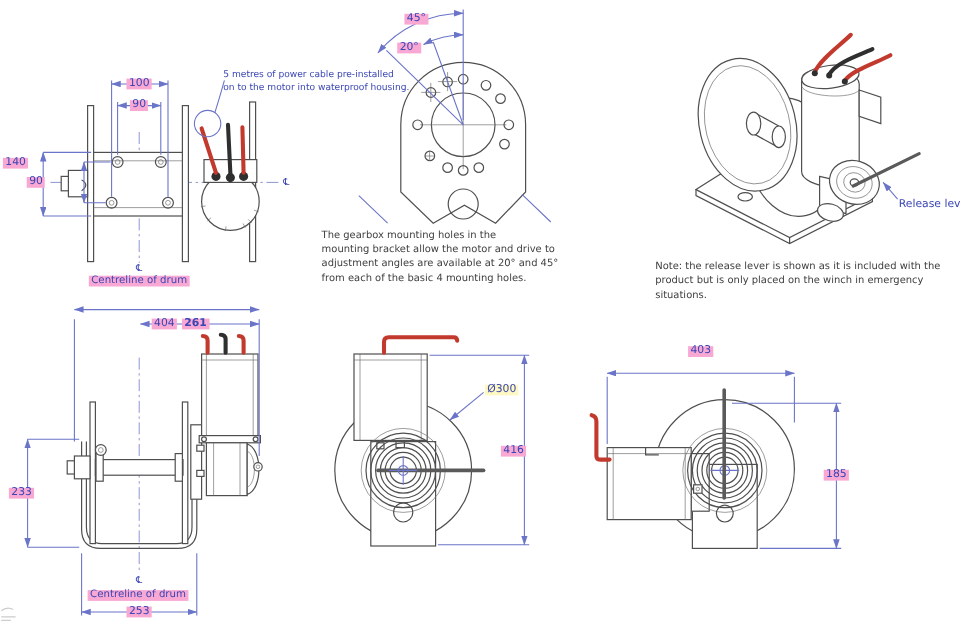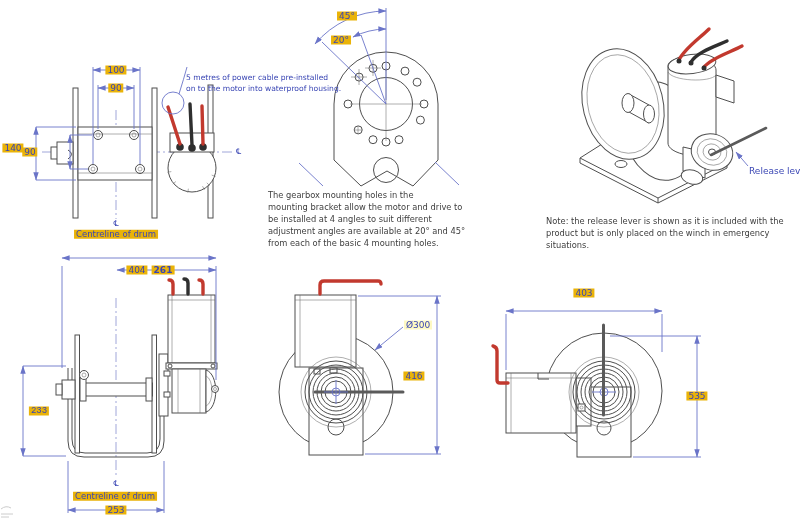--- a/index.html
+++ b/index.html
@@ -13,21 +13,21 @@
   .gth{stroke:#6b6b6b;fill:none;stroke-width:.55;}
   .dim{stroke:#6a74c8;fill:none;stroke-width:.9;}
   .cl {stroke:#8890cf;fill:none;stroke-width:.8;stroke-dasharray:10 3 2 3;}
   .red{stroke:#c2392e;fill:none;stroke-width:3.4;stroke-linecap:round;}
   .blk{stroke:#2f2f2f;fill:none;stroke-width:3.4;stroke-linecap:round;}
   .dk {fill:#2f2f2f;stroke:none;}
   .rod{stroke:#5a5a5a;fill:none;stroke-linecap:round;}
 
   
   .lbl{position:absolute;transform:translate(-50%,-50%);font-size:9px;line-height:1;
-       color:#3a46b4;background:#eab308;padding:0 2px;white-space:nowrap;}
+       color:#3a46b4;background:#f9a8d4;padding:0 2px;white-space:nowrap;}
   .lbl-l{position:absolute;transform:translateY(-50%);font-size:9px;line-height:1;
        color:#3a46b4;background:#fef9c3;padding:0 2px;white-space:nowrap;}
   .clsym{font-size:8px;background:transparent;}
   .note{position:absolute;color:#3e3e3e;font-size:8.3px;text-align:left;line-height:12px;}
   .note div{white-space:nowrap;}
   .callout{position:absolute;color:#3a46b4;font-size:7.6px;line-height:10.5px;}
   .callout div{white-space:nowrap;}
   .smallcap{font-size:8.5px;}
 </style>
 </head>
@@ -229,53 +229,52 @@
     <line class="dim" x1="506" y1="311" x2="662" y2="311" marker-start="url(#ar)" marker-end="url(#ar)"></line>
     <path class="dim" d="M610,336 H701 M633,457 H701"></path>
     <line class="dim" x1="697" y1="336" x2="697" y2="457" marker-start="url(#ar)" marker-end="url(#ar)"></line>
   </g>
 
   <path d="M1,509 q5,-4 10,-1 M1,514 h12 M1,517 h8" stroke="#cccccc" stroke-width="1" fill="none"></path>
 </svg>
 
 <span class="lbl" style="left:116px;top:70px;">100</span>
 <span class="lbl" style="left:116px;top:88px;">90</span>
-<span class="lbl" style="left:13px;top:148px;">140</span>
+<span class="lbl" style="left:13px;top:136px;">140</span>
 <span class="lbl" style="left:30px;top:152px;">90</span>
 <span class="lbl-l clsym" style="left:234px;top:152px;">℄</span>
 <span class="lbl clsym" style="left:116px;top:224px;">℄</span>
 <span class="lbl smallcap" style="left:116px;top:234px;">Centreline of drum</span>
-<div class="callout" style="left:186px;top:57px;margin-top:16px;">
+<div class="callout" style="left:186px;top:57px;">
   <div>5 metres of power cable pre-installed</div>
   <div>on to the motor into waterproof housing.</div>
 </div>
 
 <span class="lbl" style="left:347px;top:16px;">45°</span>
 <span class="lbl" style="left:341px;top:40px;">20°</span>
 <div class="note" style="left:268px;top:189px;width:244px;">
   <div>The gearbox mounting holes in the</div>
   <div>mounting bracket allow the motor and drive to</div>
-  <div>be installed at 4 angles to suit different</div>
   <div>adjustment angles are available at 20° and 45°</div>
   <div>from each of the basic 4 mounting holes.</div>
 </div>
 
 <span class="lbl-l" style="left:747px;top:171px;background:transparent;">Release lever</span>
 <div class="note" style="left:546px;top:215px;width:256px;">
   <div>Note: the release lever is shown as it is included with the</div>
   <div>product but is only placed on the winch in emergency</div>
   <div>situations.</div>
 </div>
 
 <span class="lbl" style="left:137px;top:258px;margin-top:12px;">404</span>
 <span class="lbl" style="left:163px;top:270px;font-weight:bold;">261</span>
-<span class="lbl" style="left:39px;top:411px;font-family:Liberation Mono, monospace;">233</span>
+<span class="lbl" style="left:18px;top:411px;">233</span>
 <span class="lbl" style="left:116px;top:510px;">253</span>
 <span class="lbl clsym" style="left:116px;top:484px;">℄</span>
 <span class="lbl smallcap" style="left:115px;top:496px;">Centreline of drum</span>
 
 <span class="lbl-l" style="left:404px;top:325px;">Ø300</span>
-<span class="lbl" style="left:414px;top:376px;text-align:right;">416</span>
+<span class="lbl" style="left:428px;top:376px;text-align:right;">416</span>
 
 <span class="lbl" style="left:584px;top:293px;">403</span>
-<span class="lbl" style="left:697px;top:396px;">535</span>
+<span class="lbl" style="left:697px;top:396px;">185</span>
 
 </div>
 
 </body></html>

